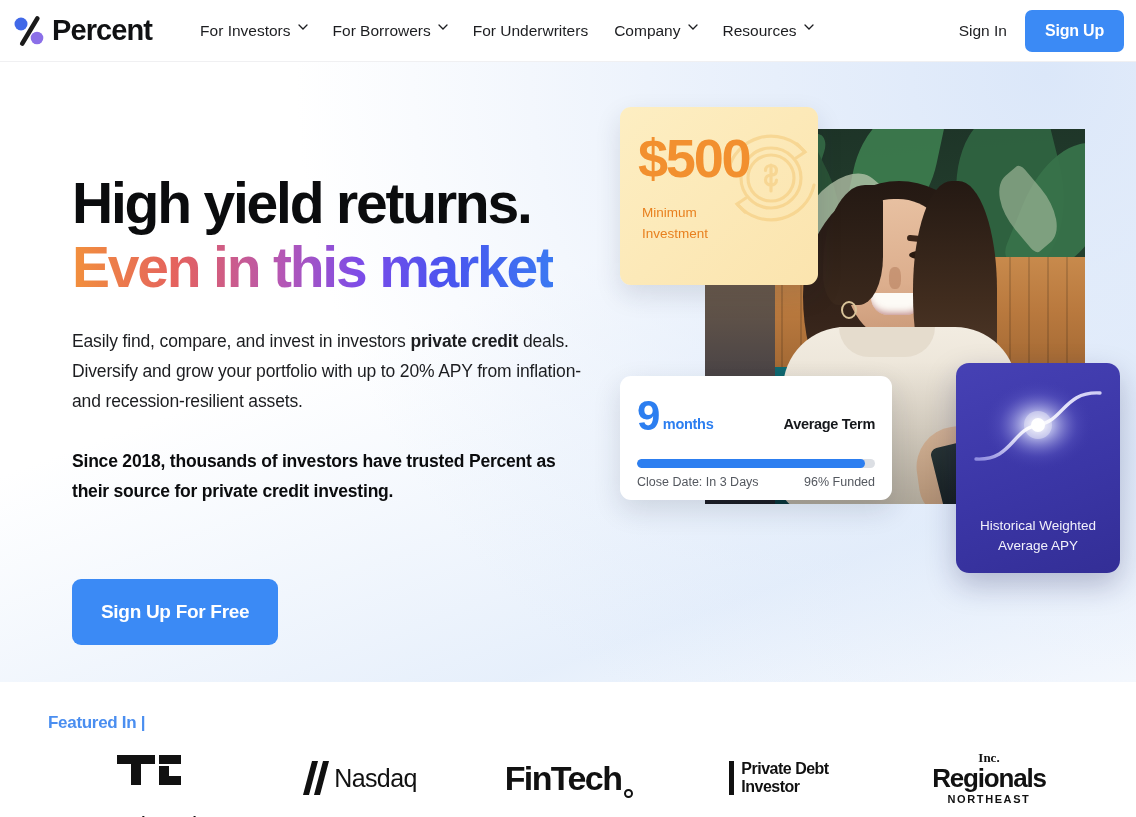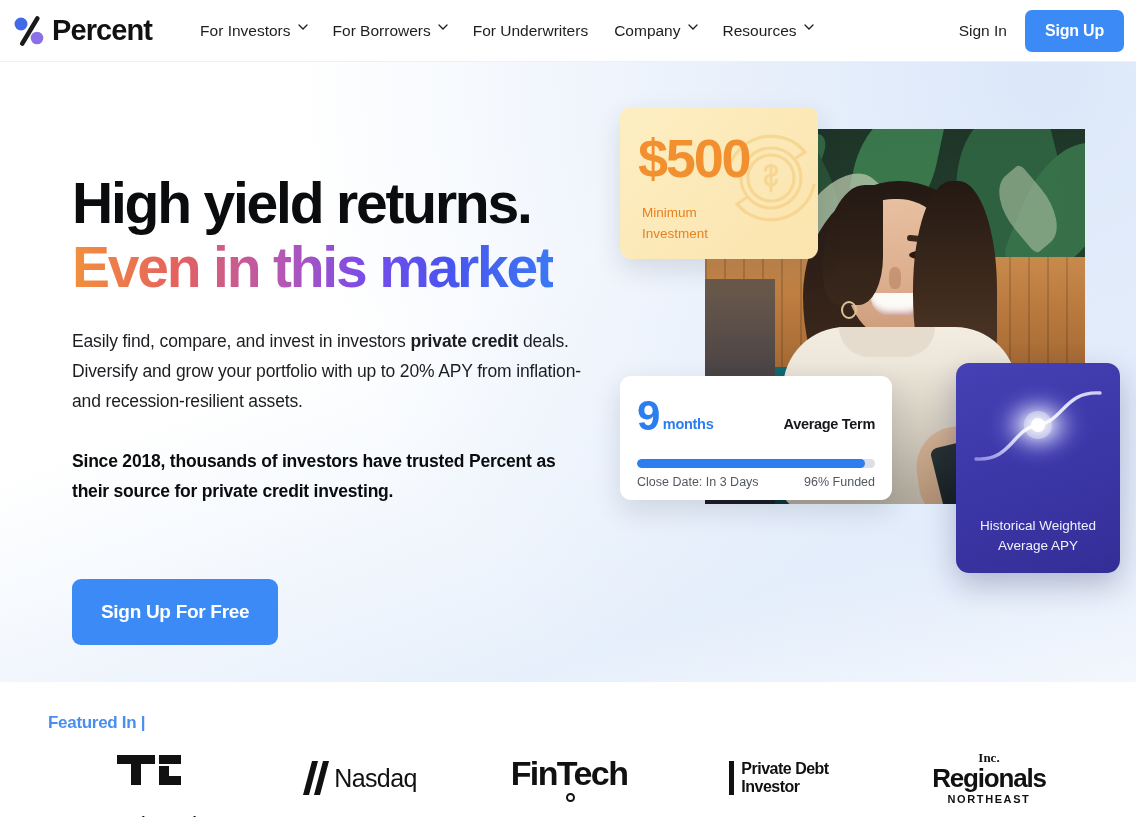--- a/index.html
+++ b/index.html
@@ -172,21 +172,21 @@
     background: linear-gradient(160deg, #2c3a3a 0%, #121a1c 100%);
     border-radius: 7px; transform: rotate(-14deg);
   }
   .photo-shadow {
     position:absolute; inset:0; pointer-events:none;
     background: linear-gradient(180deg, rgba(0,0,0,0) 62%, rgba(0,0,0,.20) 100%);
   }
 
   
   .card-min {
-    position: absolute; left: 0; top: 7px; width: 198px; height: 152px;
+    position: absolute; left: 0; top: 7px; width: 198px; height: 178px;
     background: linear-gradient(135deg, #fdeec2 0%, #fbe4ae 100%);
     border-radius: 11px; box-shadow: 0 10px 26px rgba(30,40,60,.13);
     overflow: hidden; z-index: 6;
   }
   .coin-ic { position: absolute; right: -12px; top: 12px; width: 118px; height: 118px; opacity: .55; }
   .min-amount {
     position: absolute; left: 18px; top: 24px; font-size: 54px; font-weight: bold;
     color: #f2902f; letter-spacing: -2.2px; line-height: 1;
   }
   .min-label {
@@ -245,21 +245,21 @@
   .tc-b { position: absolute; background: #111; }
   .tc-name {
     position: absolute; left: 0; top: 31px; font-size: 15px; font-weight: bold;
     color: #111; letter-spacing: -0.2px; margin-top: 27px;
   }
 
   .nasdaq { display: flex; align-items: center; gap: 5px; }
   .nq-mark { width: 28px; height: 34px; }
   .nq-text { font-size: 25px; color: #111; letter-spacing: -0.6px; }
 
-  .fintech { display: flex; align-items: center; flex-direction: column; }
+  .fintech { display: flex; align-items: flex-end; }
   .ft-text { font-size: 34px; font-weight: bold; color: #111; letter-spacing: -1.6px; }
   .ft-dot { width: 9px; height: 9px; border: 2.5px solid #111; border-radius: 50%; margin-left: 3px; }
 
   .pdi { display: flex; align-items: center; gap: 7px; }
   .pdi-bar { width: 5px; height: 34px; background: #111; }
   .pdi-text { font-size: 16px; font-weight: bold; color: #111; line-height: 1.12; letter-spacing: -0.5px; }
 
   .ab { font-family: "Liberation Serif", serif; font-size: 21px; font-weight: bold;
         color: #111; letter-spacing: -0.3px; }
 

